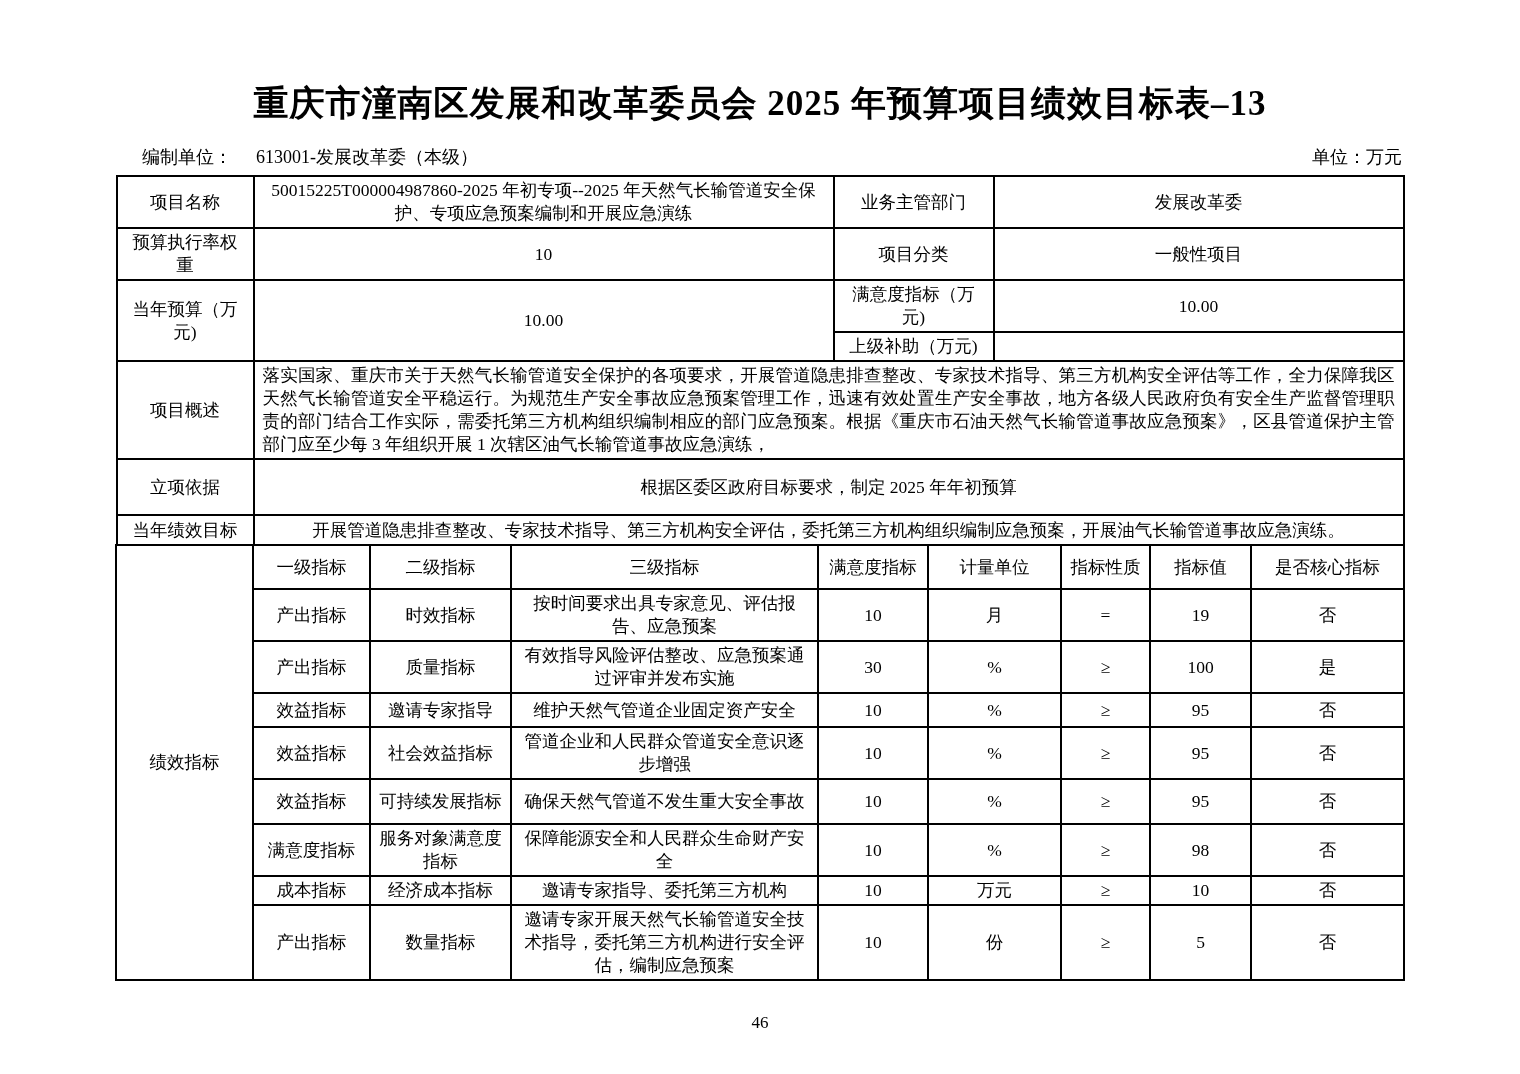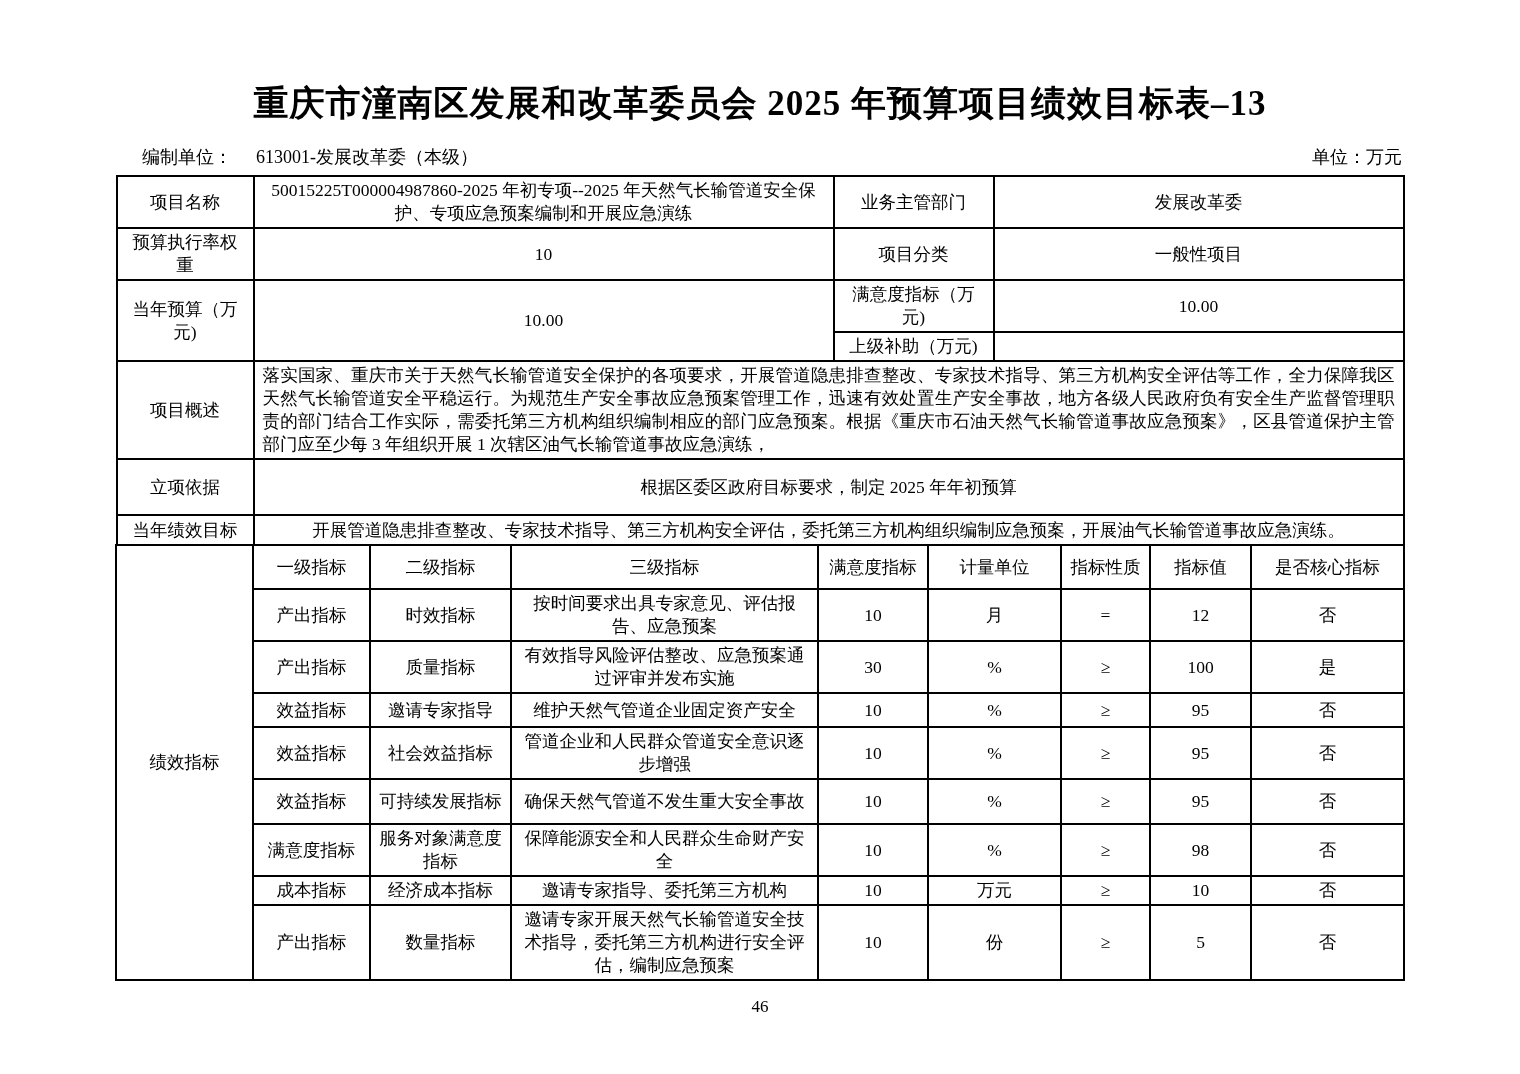--- a/index.html
+++ b/index.html
@@ -39,21 +39,21 @@
     overflow: hidden;
     word-break: break-word;
   }
   table.ind { margin-top: -2px; }
 
   td.c { text-align: center; }
   td.l { text-align: center; }
   td.j { text-align: justify; text-justify: inter-character; }
 
   .pageno {
-    margin-top: 16px;
+    margin-top: 32px;
     text-align: center;
     font-size: 17px;
   }
 </style>
 </head>
 <body>
 
 <div class="page">
 
   <h1 class="doc-title">重庆市潼南区发展和改革委员会 2025 年预算项目绩效目标表–13</h1>
@@ -135,21 +135,21 @@
       <td class="c">指标值</td>
       <td class="c">是否核心指标</td>
     </tr>
     <tr style="height:46px">
       <td class="l">产出指标</td>
       <td class="l">时效指标</td>
       <td class="l">按时间要求出具专家意见、评估报告、应急预案</td>
       <td class="c">10</td>
       <td class="c">月</td>
       <td class="c">=</td>
-      <td class="c">12</td>
+      <td class="c">19</td>
       <td class="c">否</td>
     </tr>
     <tr style="height:42px">
       <td class="l">产出指标</td>
       <td class="l">质量指标</td>
       <td class="l">有效指导风险评估整改、应急预案通过评审并发布实施</td>
       <td class="c">30</td>
       <td class="c">%</td>
       <td class="c">≥</td>
       <td class="c">100</td>

